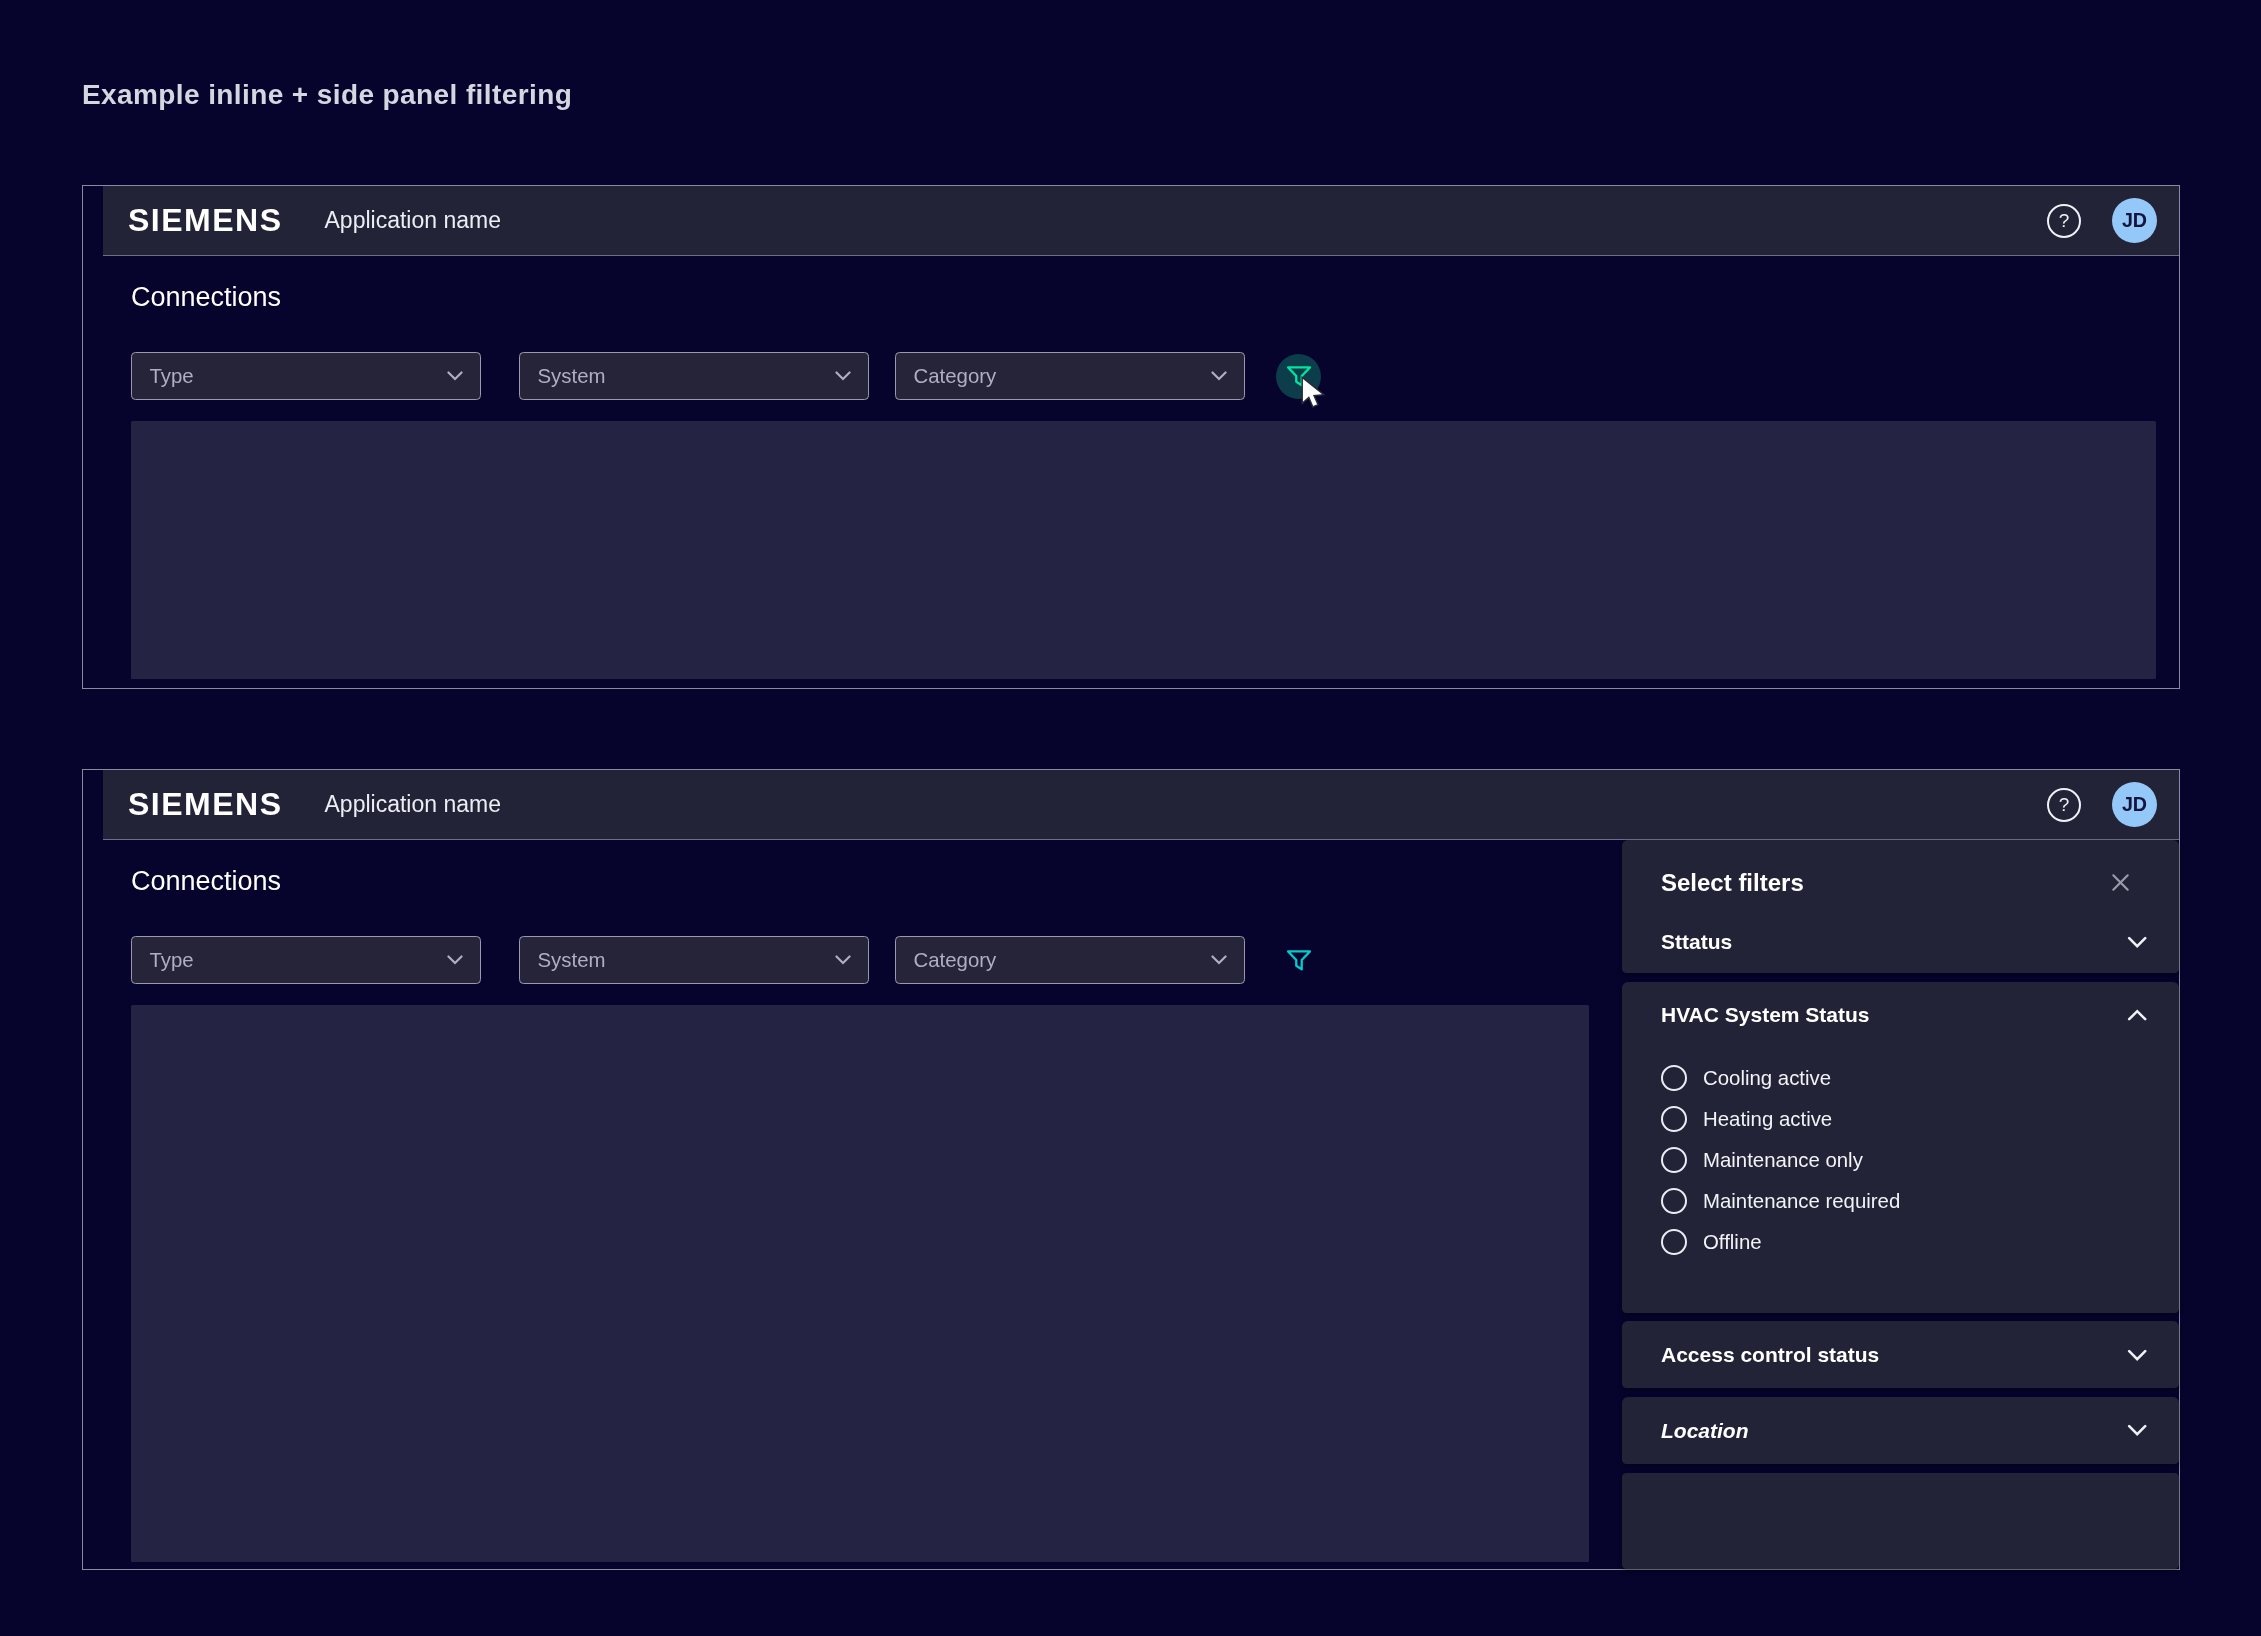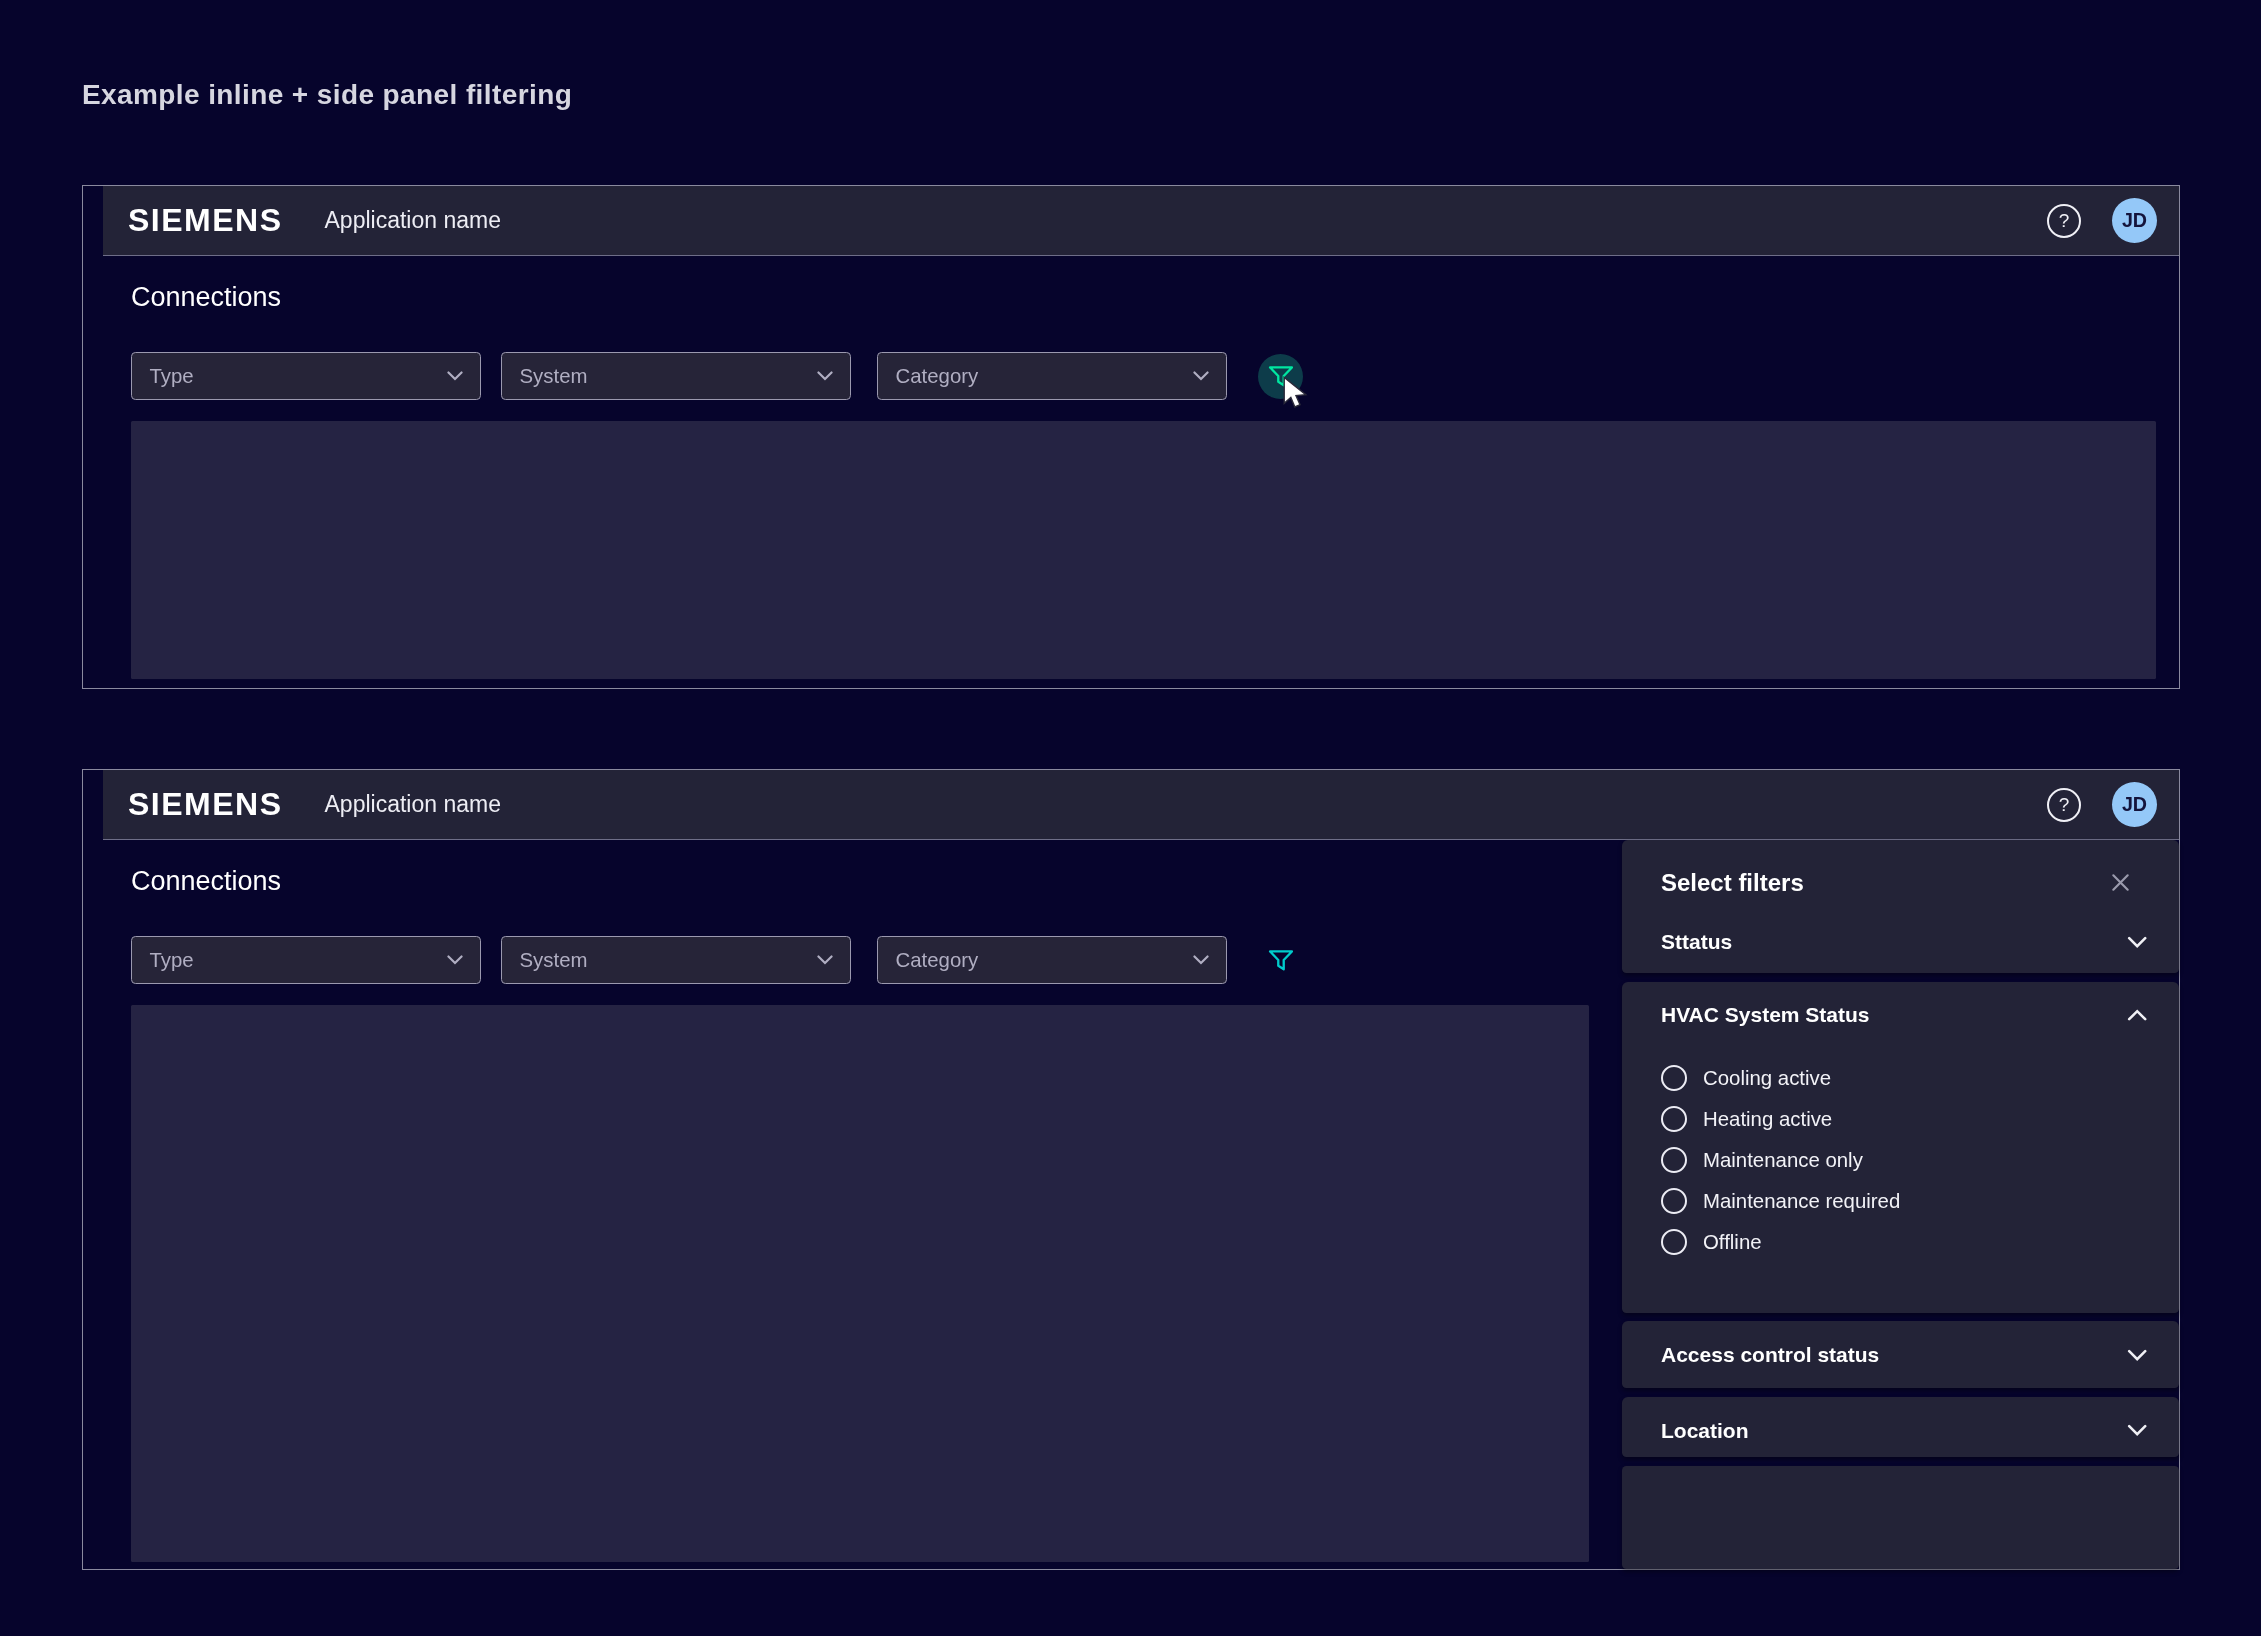--- a/index.html
+++ b/index.html
@@ -44,21 +44,21 @@
   .connections {
     position:absolute; left:48px; top:26px;
     font-size:27px; font-weight:400; color:#ffffff;
   }
   .filter-row { position:absolute; left:48px; top:96px; height:48px; display:flex; align-items:center; }
   .dropdown {
     width:350px; height:48px; background:#262438; border:1.5px solid #9b99af; border-radius:4.4px;
     display:flex; align-items:center; padding:0 17.5px; cursor:default;
   }
   .dropdown .dd-label { font-size:20.4px; color:#b0aec2; flex:1; }
-  .dd-1 { margin-right:20px; } .dd-2 { margin-right:26px; }
+  .dd-1 { margin-right:38px; } .dd-2 { margin-right:26px; }
   .filter-btn {
     margin-left:31px; width:45px; height:45px; border-radius:50%;
     display:flex; align-items:center; justify-content:center; position:relative;
   }
   .filter-btn.hovered { background:#0d3c4a; }
   .cursor-arrow { position:absolute; left:20.4px; top:22px; }
 
   .placeholder { position:absolute; background:#252343; border-radius:1.5px; }
   #card1 .placeholder { left:48px; right:23px; top:165px; bottom:8.7px; }
   #card2 .placeholder { left:48px; top:165px; width:1458px; bottom:7.3px; }
@@ -69,21 +69,21 @@
     display:flex; flex-direction:column; gap:8.7px;
   }
   .sp-block {
     background:#232337; border-radius:5.8px 5.8px 4.4px 4.4px;
     box-shadow:0 2.9px 4.4px rgba(0,0,0,0.35);
     position:relative; flex-shrink:0;
   }
   .sp-block-1 { height:133px; }
   .sp-block-2 { height:331px; }
   .sp-block-3 { height:67px; }
-  .sp-block-4 { height:60px; }
+  .sp-block-4 { height:67px;font-style:italic; }
   .sp-filler { flex:1; border-radius:4.4px; }
   .sp-title-row {
     position:absolute; left:39px; right:46px; top:25px; height:35px;
     display:flex; align-items:center; justify-content:space-between;
   }
   .sp-title { font-size:24px; font-weight:700; color:#ffffff; }
   .close-btn { width:26px; height:26px; display:flex; align-items:center; justify-content:center; }
   .sp-section-row {
     position:absolute; left:39px; right:32px; height:32px;
     display:flex; align-items:center; justify-content:space-between; cursor:default;

